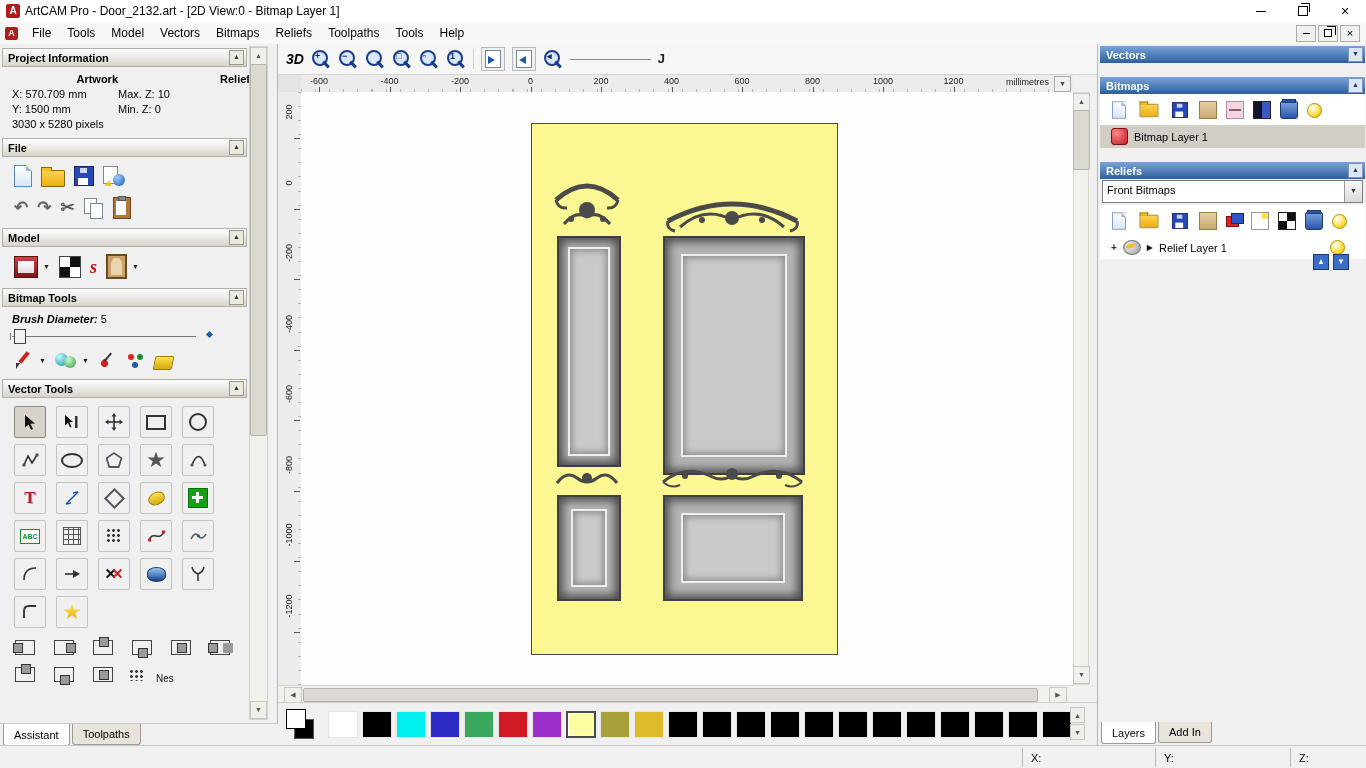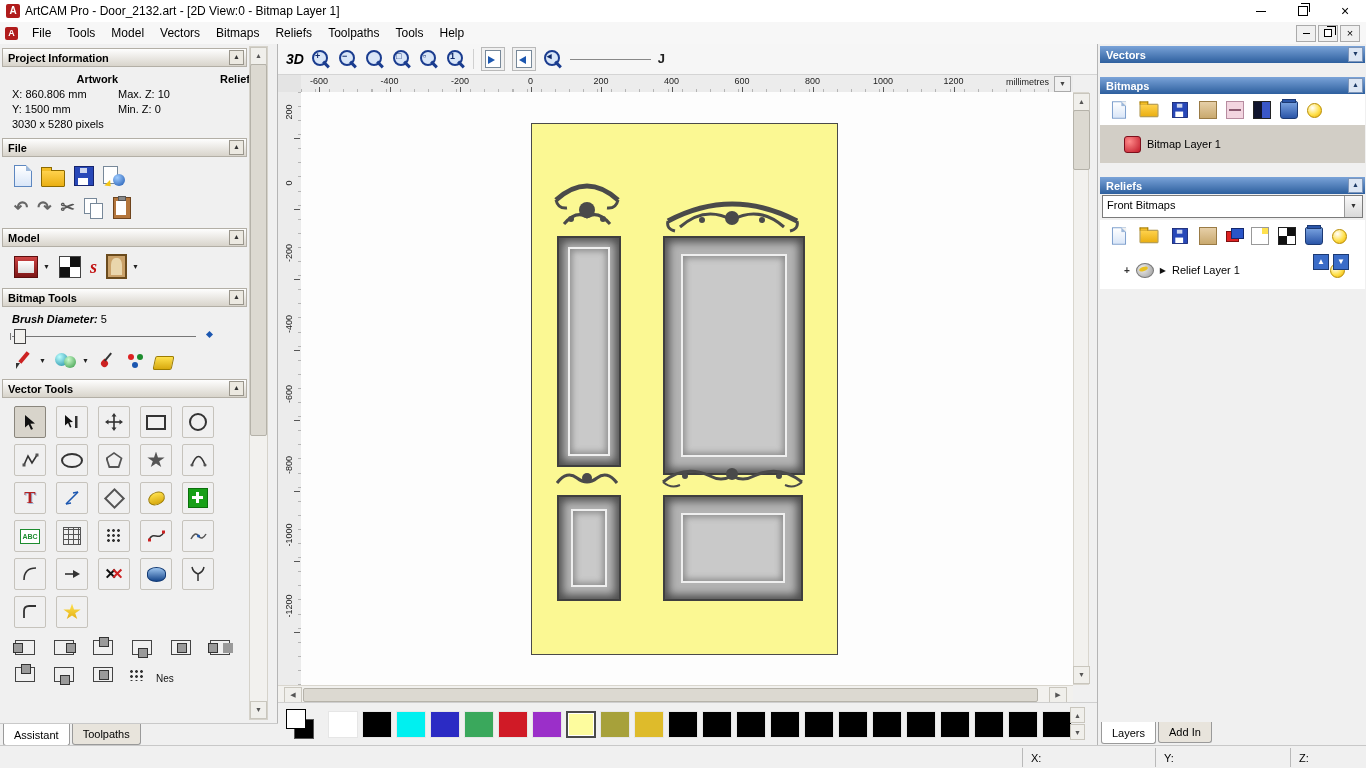--- a/index.html
+++ b/index.html
@@ -201,21 +201,21 @@
   .contr{border:1px solid #222;background:linear-gradient(90deg,#10142e 50%,#3a57c8 50%);}
   .trash{background:linear-gradient(#7aa3e0,#2a55a8);border:1px solid #1c3a74;border-radius:2px 2px 3px 3px;position:relative;}
   .trash:before{content:"";position:absolute;left:1px;top:-3px;width:12px;height:2px;background:#2a55a8;border:1px solid #1c3a74;}
   .bulb{width:13px;height:13px;border-radius:50%;background:radial-gradient(circle at 35% 30%,#fff,#ffe14d 55%,#e8a800);border:1px solid #b98d00;display:inline-block;}
   .layersic{position:relative;}
   .layersic:before{content:"";position:absolute;left:0;top:3px;width:11px;height:9px;background:#d22;border:1px solid #801010;}
   .layersic:after{content:"";position:absolute;left:5px;top:0;width:11px;height:9px;background:#2a55c8;border:1px solid #14286e;}
   .calcpg{background:#fff;border:1px solid #999;position:relative;}
   .calcpg:before{content:"";position:absolute;right:0;top:0;width:6px;height:6px;background:#ffe14d;}
   .bwgrid{border:1px solid #222;background:conic-gradient(#111 0 25%,#fff 0 50%,#111 0 75%,#fff 0);}
-  .layer-row{display:flex;align-items:center;gap:6px;height:38px;margin:0 2px;padding-left:24px;background:#fff;}
+  .layer-row{display:flex;align-items:center;gap:6px;height:23px;margin:0 2px;padding-left:11px;background:#fff;}
   .layer-row.selected{background:#d2cec6;}
   .bmp-lyr-ic{width:15px;height:15px;border-radius:3px;background:radial-gradient(circle at 30% 30%,#ff8a8a,#c01828);border:1px solid #7c0f1c;}
   .rel-lyr-ic{width:16px;height:13px;border-radius:50%;background:radial-gradient(circle at 35% 35%,#eee,#9a9a9a);border:1px solid #777;position:relative;}
   .rel-lyr-ic:before{content:"";position:absolute;left:2px;top:3px;width:9px;height:4px;border-radius:50%;background:#e8c020;transform:rotate(-20deg);}
   .plus-mini{font-size:10px;font-weight:bold;color:#333;}
   .tri-mini{font-size:8px;color:#111;}
   .updown{position:absolute;right:18px;display:flex;gap:4px;}
   .ud-btn{width:14px;height:14px;background:#3a6cc8;color:#fff;font-size:8px;line-height:13px;text-align:center;border:1px solid #1c3a74;}
   #rp-tabs{position:absolute;left:3px;bottom:1px;display:flex;}
   .combo{height:21px;margin:1px 4px 2px 4px;background:#fff;border:1px solid #7a7a7a;display:flex;}
@@ -272,21 +272,21 @@
   <div id="left-panel">
     <div class="lp-content">
 
       <div class="sec-h">
         <span>Project Information</span>
         <span class="collapse-btn">▲</span>
       </div>
       <div class="proj-grid">
         <b>Artwork</b>
         <b>Relief</b>
-        <span>X: 860.806 mm</span>
+        <span>X: 570.709 mm</span>
         <span>Max. Z: 10</span>
         <span>Y: 1500 mm</span>
         <span>Min. Z: 0</span>
         <span>3030 x 5280 pixels</span>
         <span></span>
       </div>
 
       <div class="sec-h">
         <span>File</span>
         <span class="collapse-btn">▲</span>

